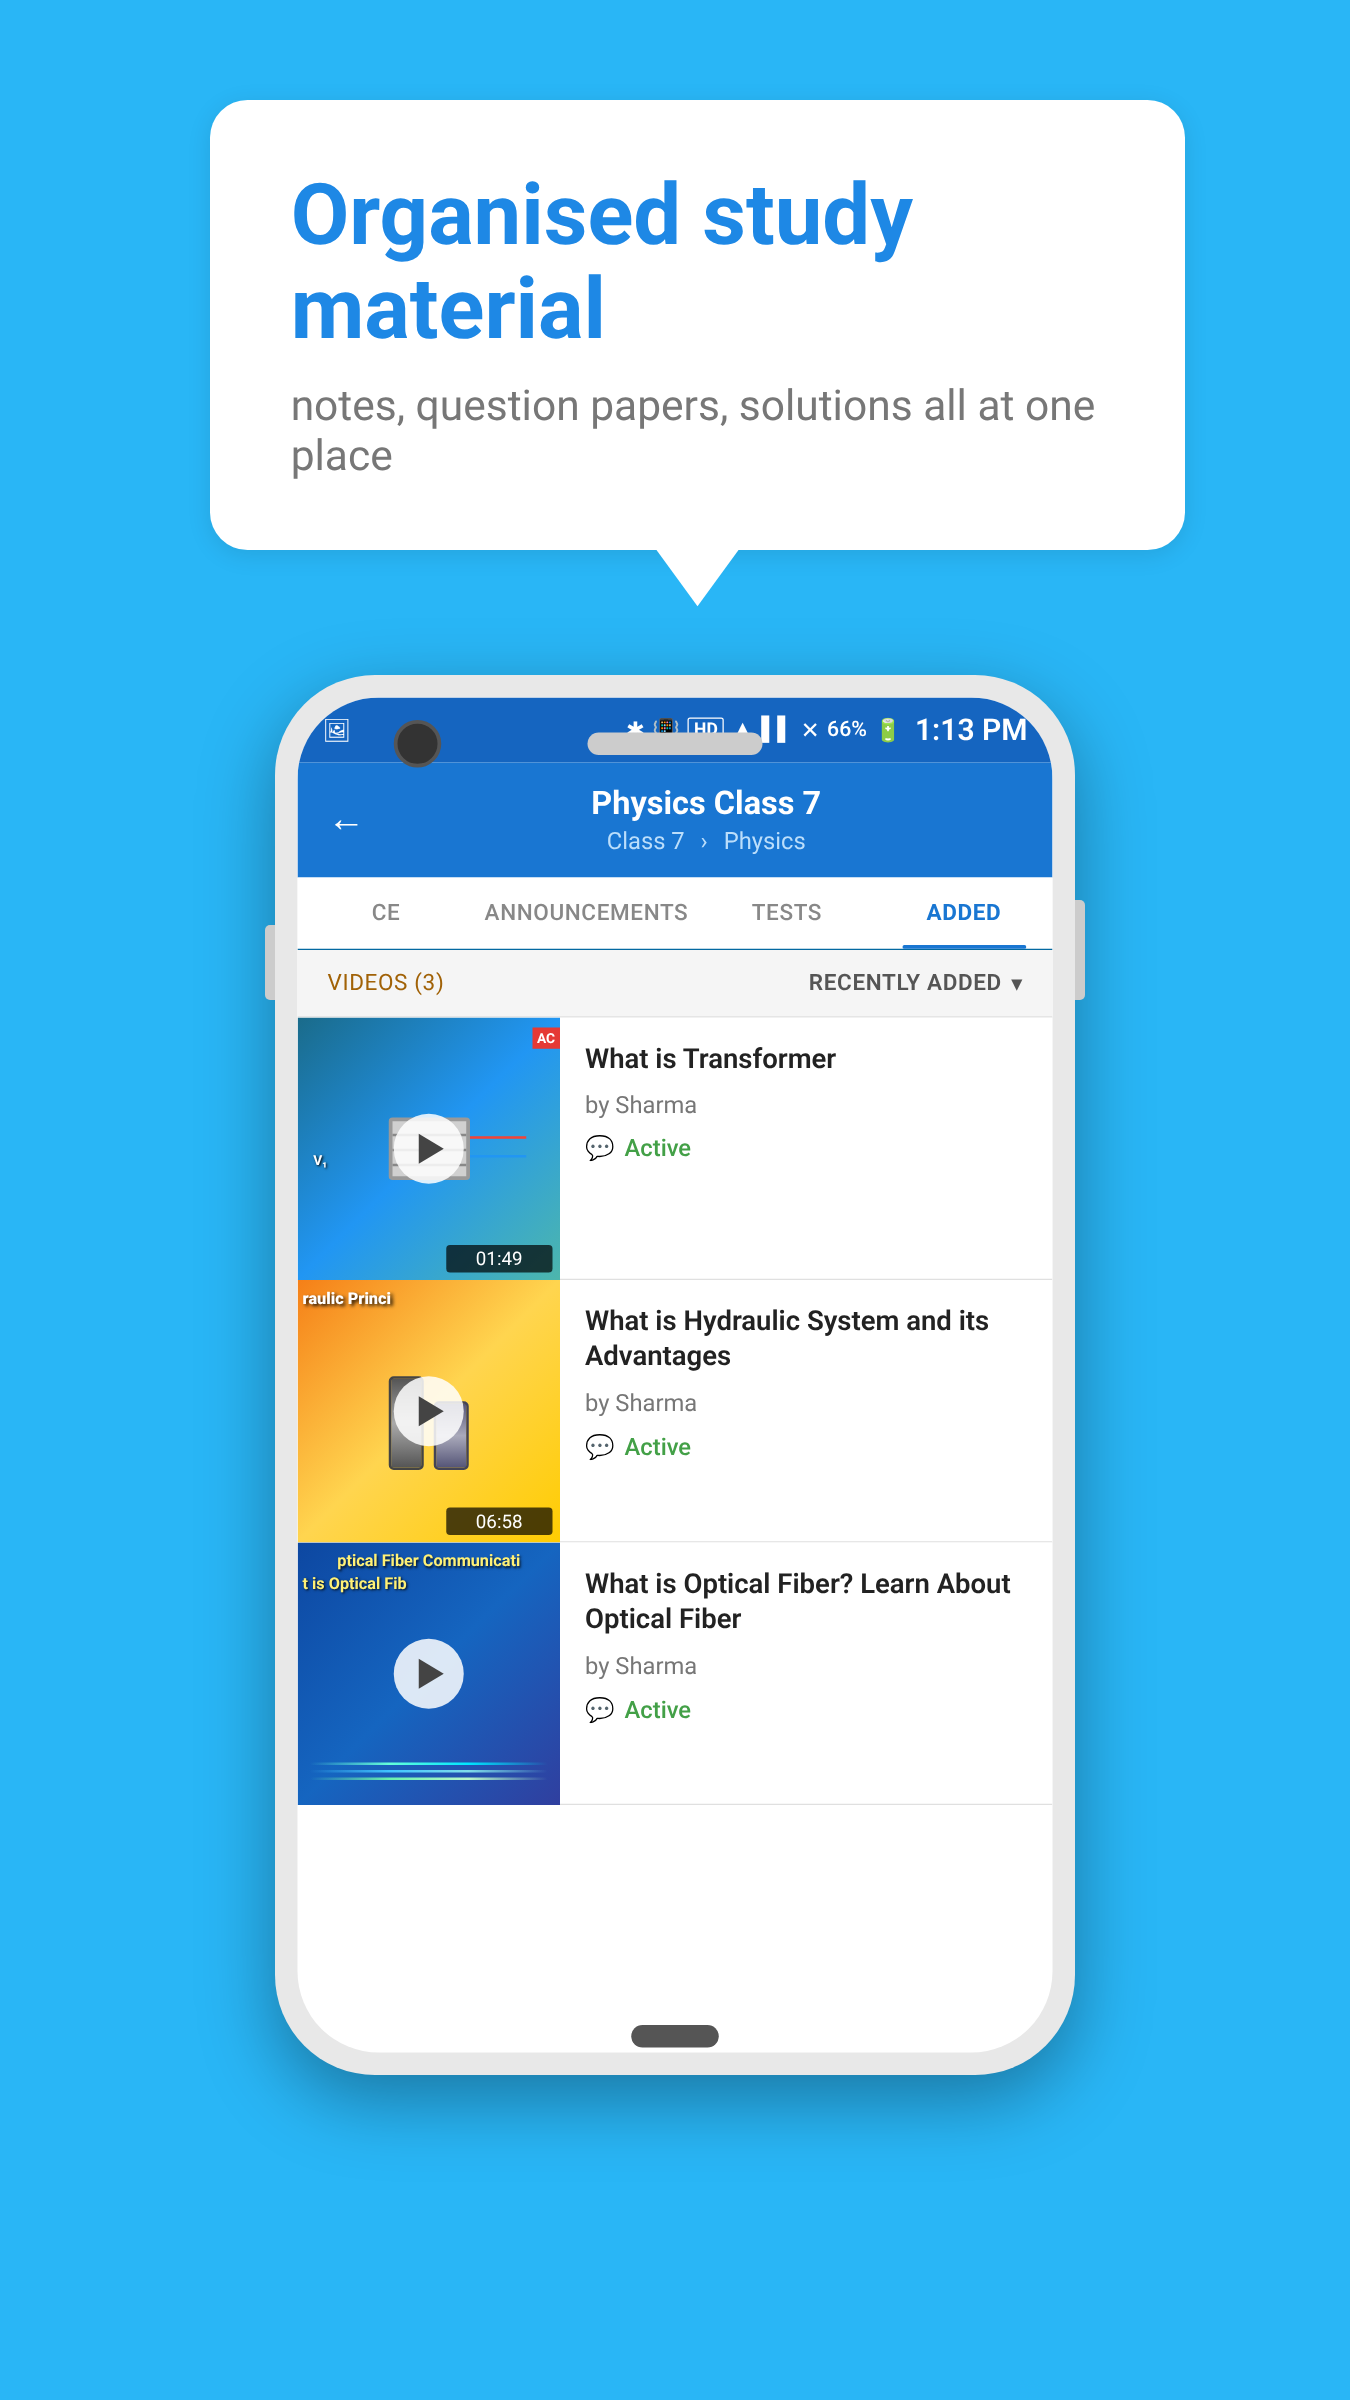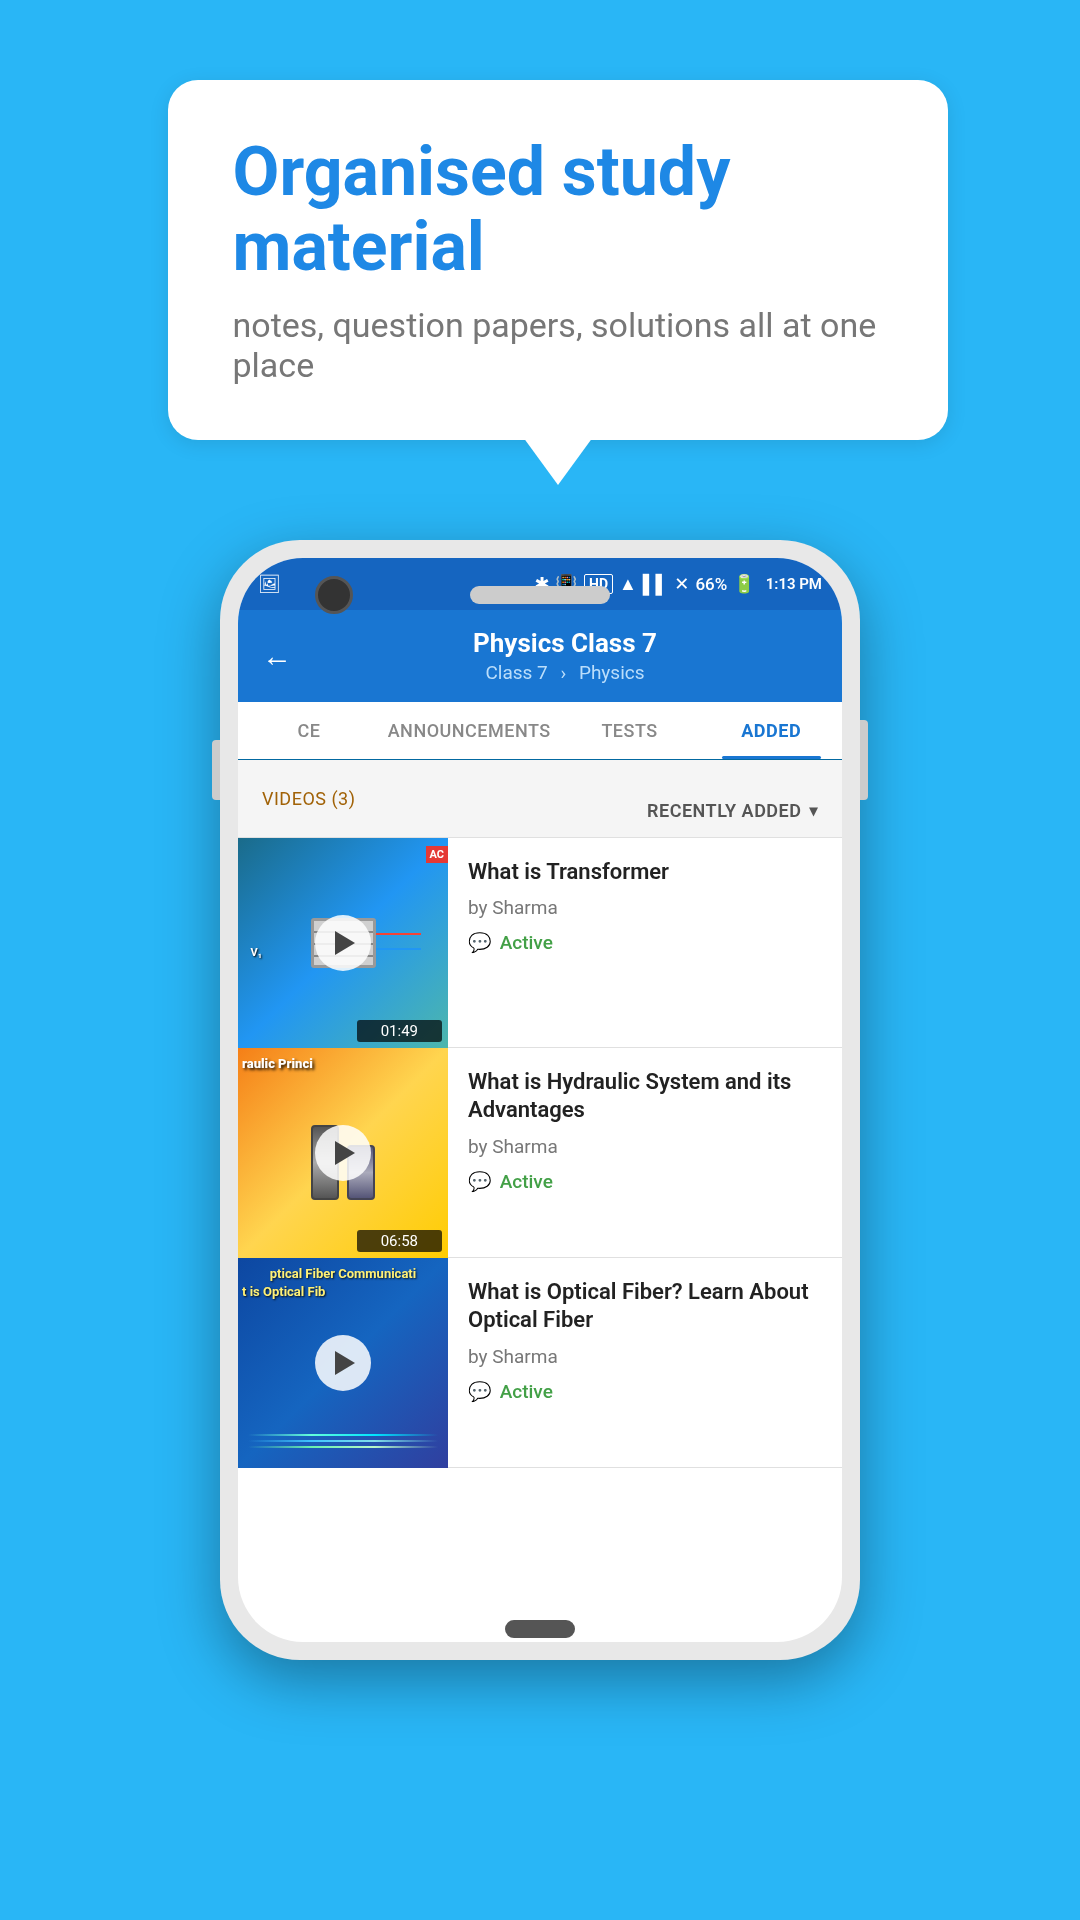--- a/index.html
+++ b/index.html
@@ -169,21 +169,21 @@
       color: white;
       font-size: 18px;
       font-weight: 500;
     }
 
     .battery-text {
       font-size: 17px;
     }
 
     .time-text {
-      font-size: 15px;
+      font-size: 24px;
       font-weight: 600;
       margin-left: 4px;
     }
 
     
     .app-header {
       background: #1976d2;
       padding: 18px 24px;
       display: flex;
       align-items: center;
@@ -275,21 +275,20 @@
 
     .sort-btn {
       display: flex;
       align-items: center;
       gap: 8px;
       font-size: 18px;
       font-weight: 600;
       color: #555;
       cursor: pointer;
       letter-spacing: 0.5px;
-      margin-top: 24px;
     }
 
     .sort-arrow {
       color: #555;
       font-size: 16px;
     }
 
     
     .video-list {
       flex: 1;

